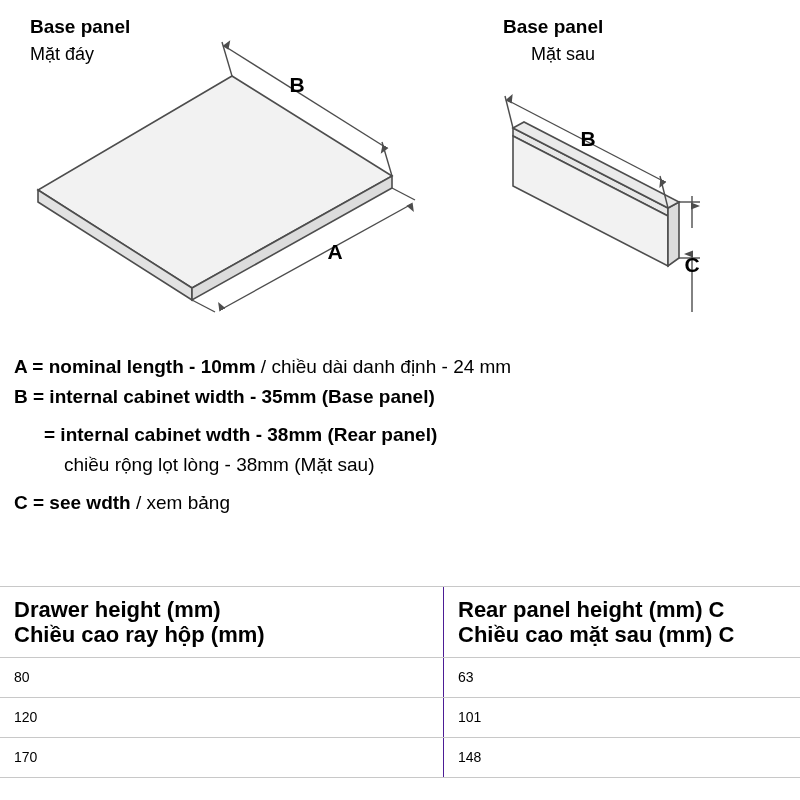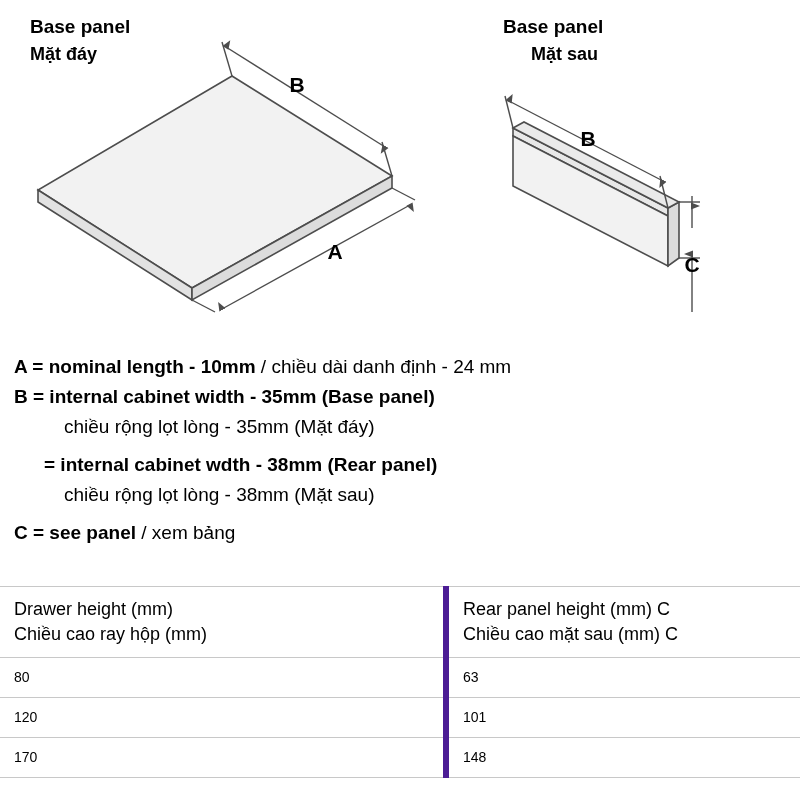--- a/index.html
+++ b/index.html
@@ -30,21 +30,21 @@
   .panel-title {
     position: absolute;
     font-size: 19px;
     font-weight: bold;
     color: #000;
     white-space: nowrap;
   }
   .panel-subtitle {
     position: absolute;
     font-size: 18px;
-    font-weight: bold;
+    font-weight: normal;
     color: #000;
     white-space: nowrap;
     text-align: right;
   }
   .svg-layer {
     position: absolute;
     left: 0;
     top: 0;
   }
 
@@ -87,28 +87,29 @@
     table-layout: fixed;
   }
   table.spec td {
     vertical-align: top;
     padding: 7px 0 7px 14px;
     font-size: 14px;
     line-height: 25px;
     border-bottom: 1px solid #c8c8c8;
   }
   table.spec td.col2 {
-    border-left: 6px solid #4c1d95;
+    border-left: 1px solid #4c1d95;
     padding-left: 14px;
   }
   table.spec tr.header td {
     border-top: 1px solid #c8c8c8;
-    font-size: 18px;
+    font-size: 22px;
     padding-top: 10px;
     padding-bottom: 10px;
+    font-weight: bold;
   }
   .hdr-l1 { display: block; }
   .hdr-l2 { display: block; }
 </style>
 </head>
 <body>
 
 <div class="page">
 
   <div class="diagram-area">
@@ -186,36 +187,33 @@
   <div class="legend">
 
     <div class="legend-line">
       <span class="b">A = nominal length - 10mm</span><span> / </span><span>chiều dài danh định - 24 mm</span>
     </div>
 
     <div class="legend-line">
       <span class="b">B = internal cabinet width - 35mm (Base panel)</span>
     </div>
 
-    <div class="legend-line indent">
-      <span>chiều rộng lọt lòng - 35mm (Mặt đáy)</span>
-    </div>
 
     <div class="legend-line eq">
       <span class="b">= internal cabinet wdth - 38mm (Rear panel)</span>
     </div>
 
     <div class="legend-line indent">
       <span>chiều rộng lọt lòng - 38mm (Mặt sau)</span>
     </div>
 
     <div class="legend-gap"></div>
 
     <div class="legend-line">
-      <span class="b">C = see panel</span><span> / </span><span>xem bảng</span>
+      <span class="b">C = see wdth</span><span> / </span><span>xem bảng</span>
     </div>
   </div>
 
   <div class="table-wrap">
     <table class="spec">
       <tbody>
         <tr class="header">
           <td style="width:429px;">
             <span class="hdr-l1">Drawer height (mm)</span>
             <span class="hdr-l2">Chiều cao ray hộp (mm)</span>

